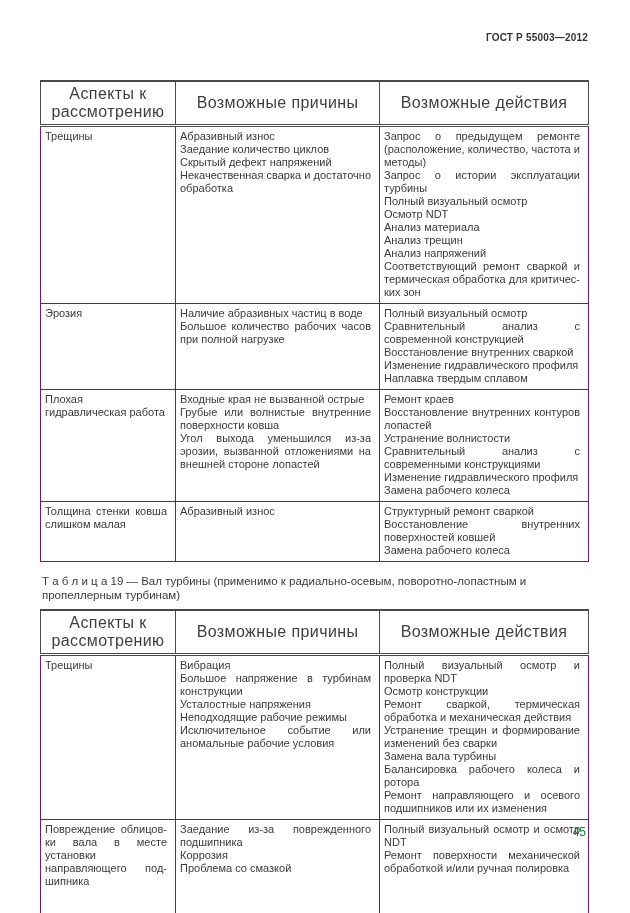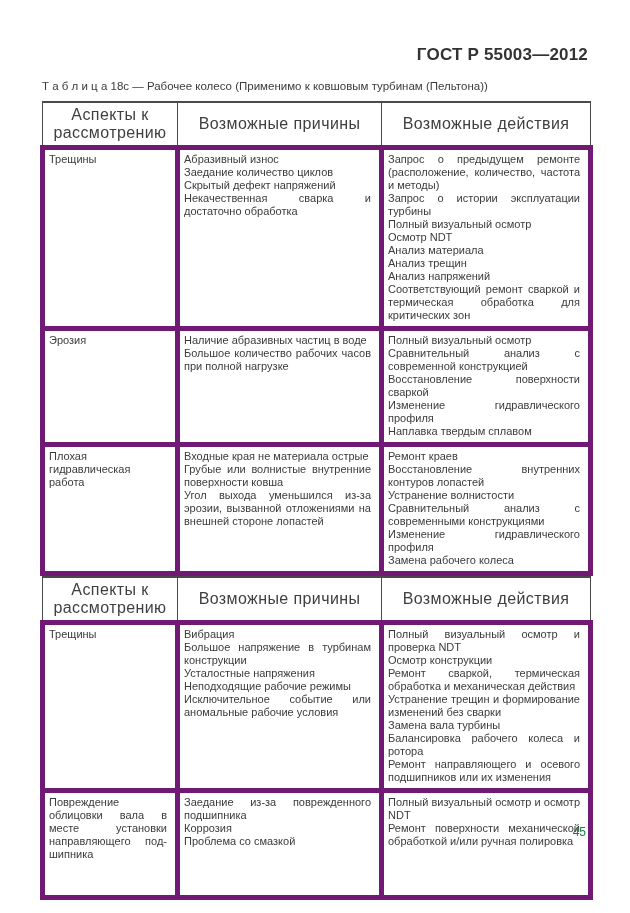--- a/index.html
+++ b/index.html
@@ -5,22 +5,22 @@
   html,body{margin:0;padding:0;background:#ffffff;}
   .page{
     position:relative;
     width:630px;height:913px;
     background:#fff;
     font-family:"Liberation Sans", sans-serif;
     color:#3b3b3b;
     overflow:hidden;
   }
   .gost-header{
-    position:absolute;top:45px;right:42px;
-    font-size:17px;font-weight:bold;color:#333;
+    position:absolute;top:32px;right:42px;
+    font-size:10px;font-weight:bold;color:#333;
     letter-spacing:0.2px;
   }
   .content{
     position:absolute;left:40px;top:80px;width:548px;
   }
   .tbl-title{
     font-size:11.5px;line-height:13.5px;
     margin:0 0 7px 2px;color:#3b3b3b;
   }
   .tbl-title.second{margin-top:13px;}
@@ -36,21 +36,21 @@
     font-weight:normal;
     font-size:16px;
     letter-spacing:0.4px;
     color:#3f3f3f;
     padding:3px 2px;
     text-align:center;
     vertical-align:middle;
     margin-left:39px;
   }
   td{
-    border:5px solid #701a75;
+    border:1px solid #701a75;
     vertical-align:top;
     padding:3px 8px 4px 4px;
     font-size:11px;
     line-height:13px;
     color:#3b3b3b;
   }
   .cell-line{
     text-align:justify;
     text-align-last:left;
     hyphens:manual;
@@ -69,21 +69,20 @@
 </style>
 </head>
 <body>
 
 <div class="page">
 
   <div class="gost-header">ГОСТ Р 55003—2012</div>
 
   <div class="content">
 
-    <p class="tbl-title">Т а б л и ц а  18с — Рабочее колесо (Применимо к ковшовым турбинам (Пельтона))</p>
 
     <table>
       <colgroup>
         <col style="width:135px">
         <col style="width:204px">
         <col style="width:209px">
       </colgroup>
       <thead>
         <tr class="hr">
           <th>Аспекты к рассмотрению</th>
@@ -117,46 +116,60 @@
           <td>
               <div class="cell-line">Эрозия</div>
             </td>
           <td class="causes">
               <div class="cell-line">Наличие абразивных частиц в воде</div>
               <div class="cell-line">Большое количество рабочих часов при полной нагрузке</div>
             </td>
           <td class="actions">
               <div class="cell-line">Полный визуальный осмотр</div>
               <div class="cell-line">Сравнительный анализ с современной конструкцией</div>
-              <div class="cell-line">Восстановление поверхности сваркой</div>
+              <div class="cell-line">Восстановление внутренних сваркой</div>
               <div class="cell-line">Изменение гидравлического профиля</div>
               <div class="cell-line">Наплавка твердым сплавом</div>
             </td>
         </tr>
         <tr class="t1r3">
           <td>
               <div class="cell-line">Плохая гидравлическая работа</div>
             </td>
           <td class="causes">
-              <div class="cell-line">Входные края не материала острые</div>
+              <div class="cell-line">Входные края не вызванной острые</div>
               <div class="cell-line">Грубые или волнистые внутренние повер­хности ковша</div>
               <div class="cell-line">Угол выхода уменьшился из-за эрозии, вызванной отложениями на внешней стороне лопастей</div>
             </td>
           <td class="actions">
               <div class="cell-line">Ремонт краев</div>
               <div class="cell-line">Восстановление внутренних контуров ло­пастей</div>
               <div class="cell-line">Устранение волнистости</div>
               <div class="cell-line">Сравнительный анализ с современными конструкциями</div>
               <div class="cell-line">Изменение гидравлического профиля</div>
               <div class="cell-line">Замена рабочего колеса</div>
             </td>
         </tr>
+        <tr class="t1r4">
+          <td>
+              <div class="cell-line">Толщина стенки ковша слишком малая</div>
+            </td>
+          <td class="causes">
+              <div class="cell-line">Абразивный износ</div>
+            </td>
+          <td class="actions">
+              <div class="cell-line">Структурный ремонт сваркой</div>
+              <div class="cell-line">Восстановление внутренних поверхностей ковшей</div>
+              <div class="cell-line">Замена рабочего колеса</div>
+            </td>
+        </tr>
       </tbody>
     </table>
 
+    <p class="tbl-title second">Т а б л и ц а  19 — Вал турбины (применимо к радиально-осевым, поворотно-лопастным и пропеллерным турбинам)</p>
 
     <table>
       <colgroup>
         <col style="width:135px">
         <col style="width:204px">
         <col style="width:209px">
       </colgroup>
       <thead>
         <tr class="hr">
           <th>Аспекты к рассмотрению</th>

